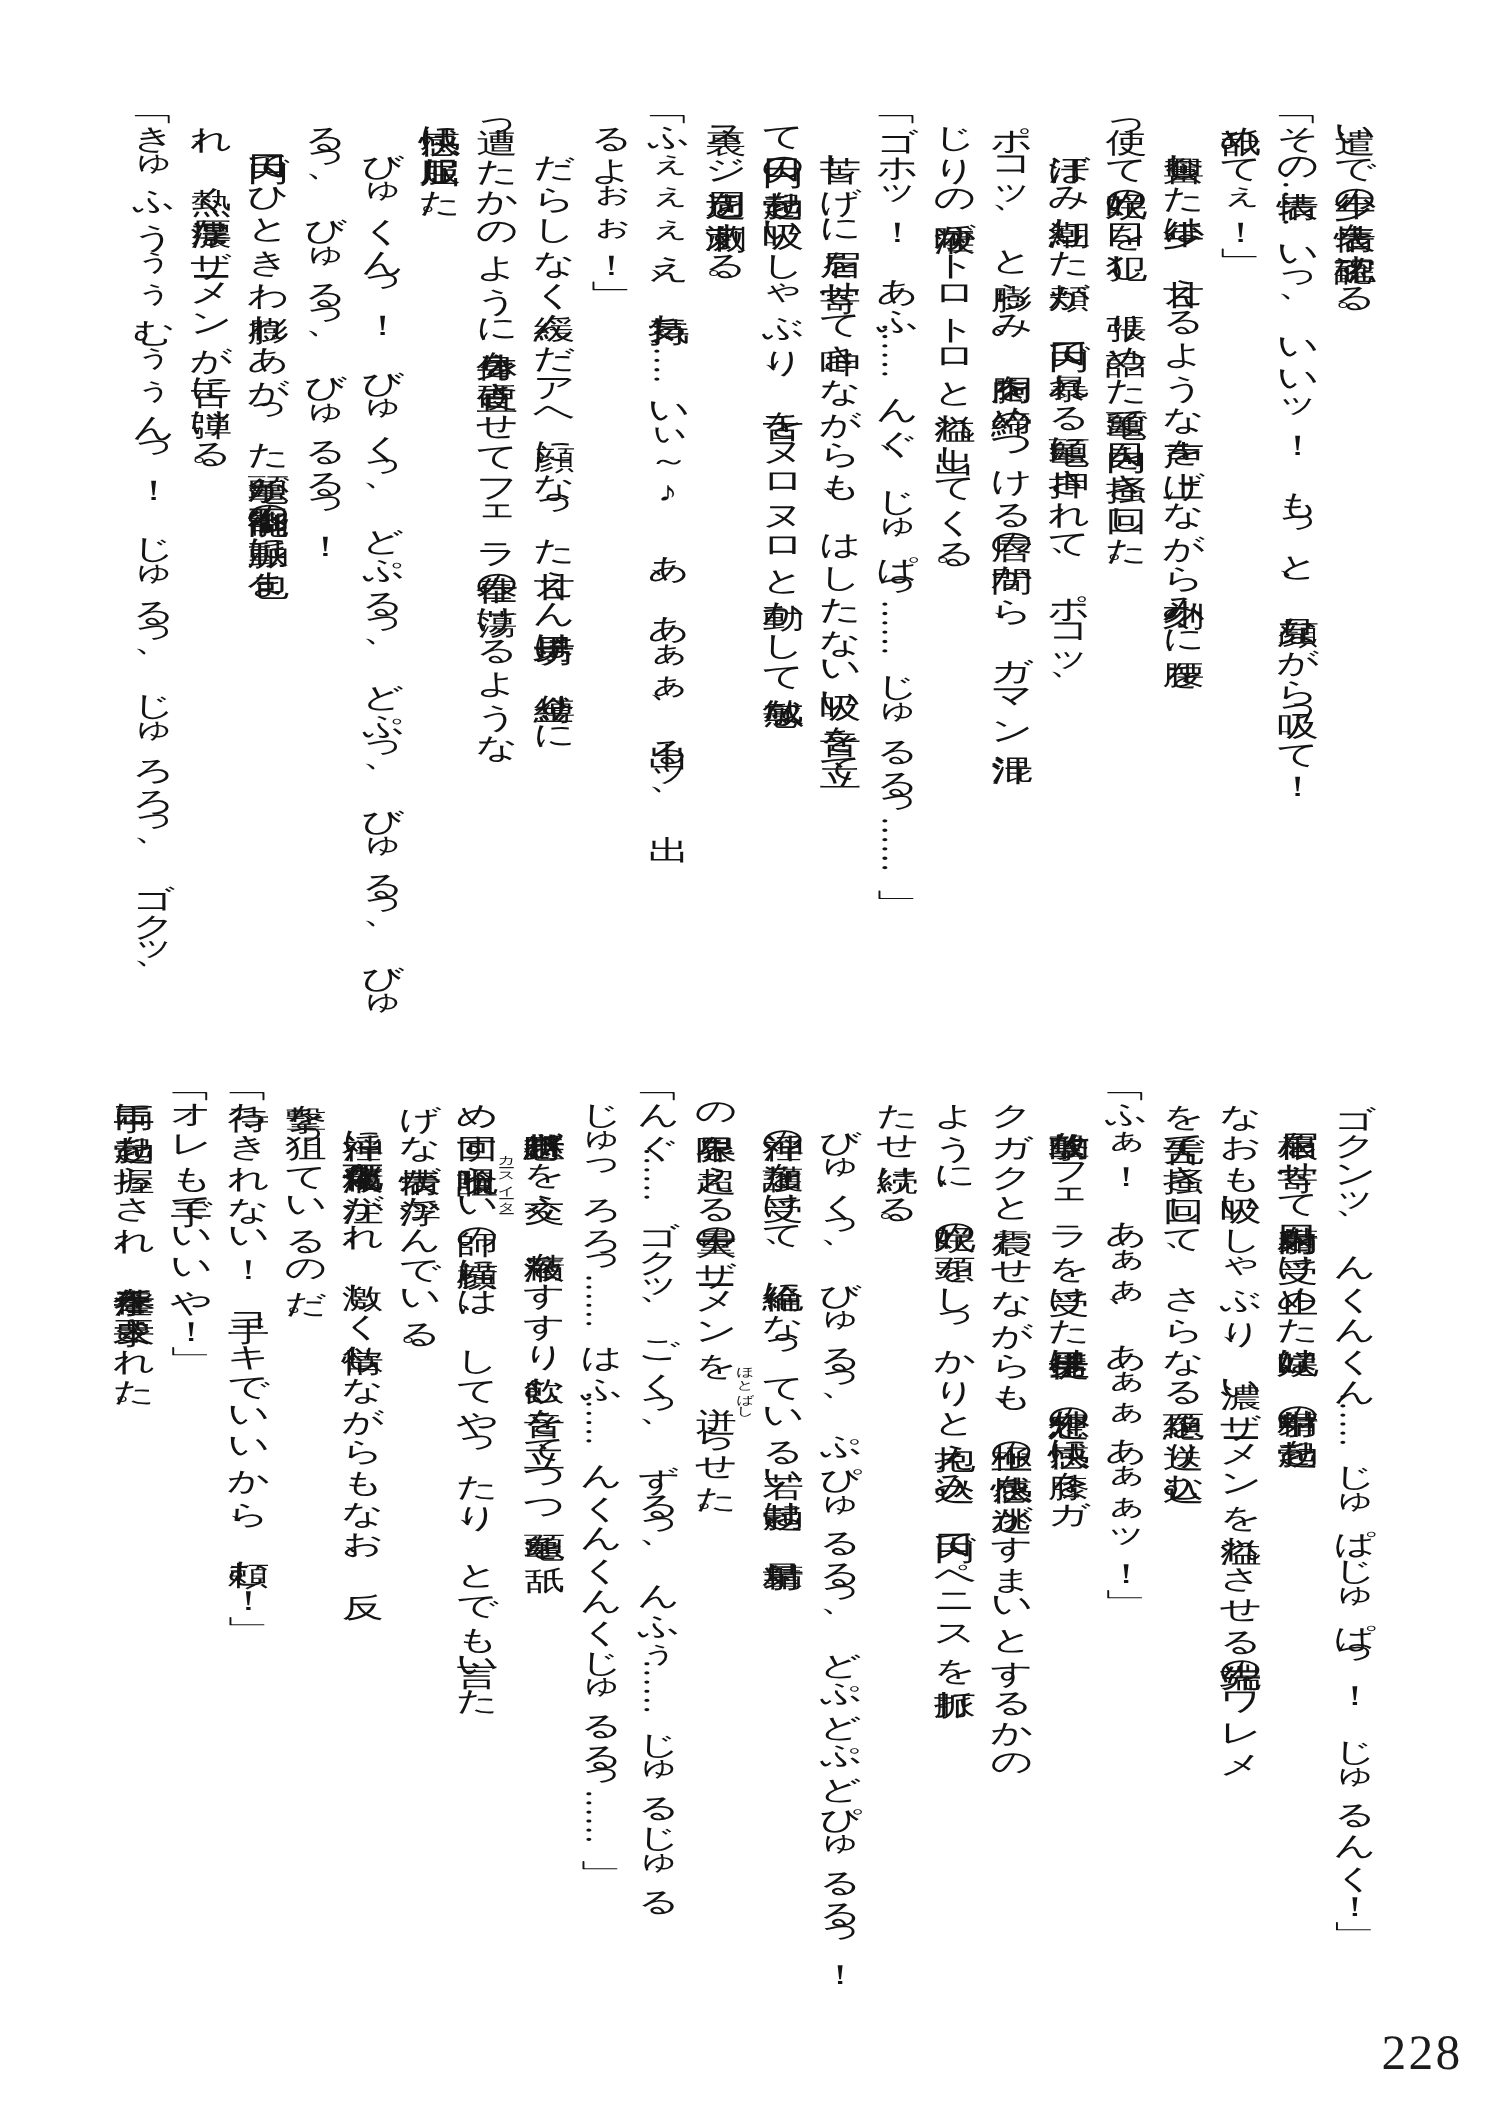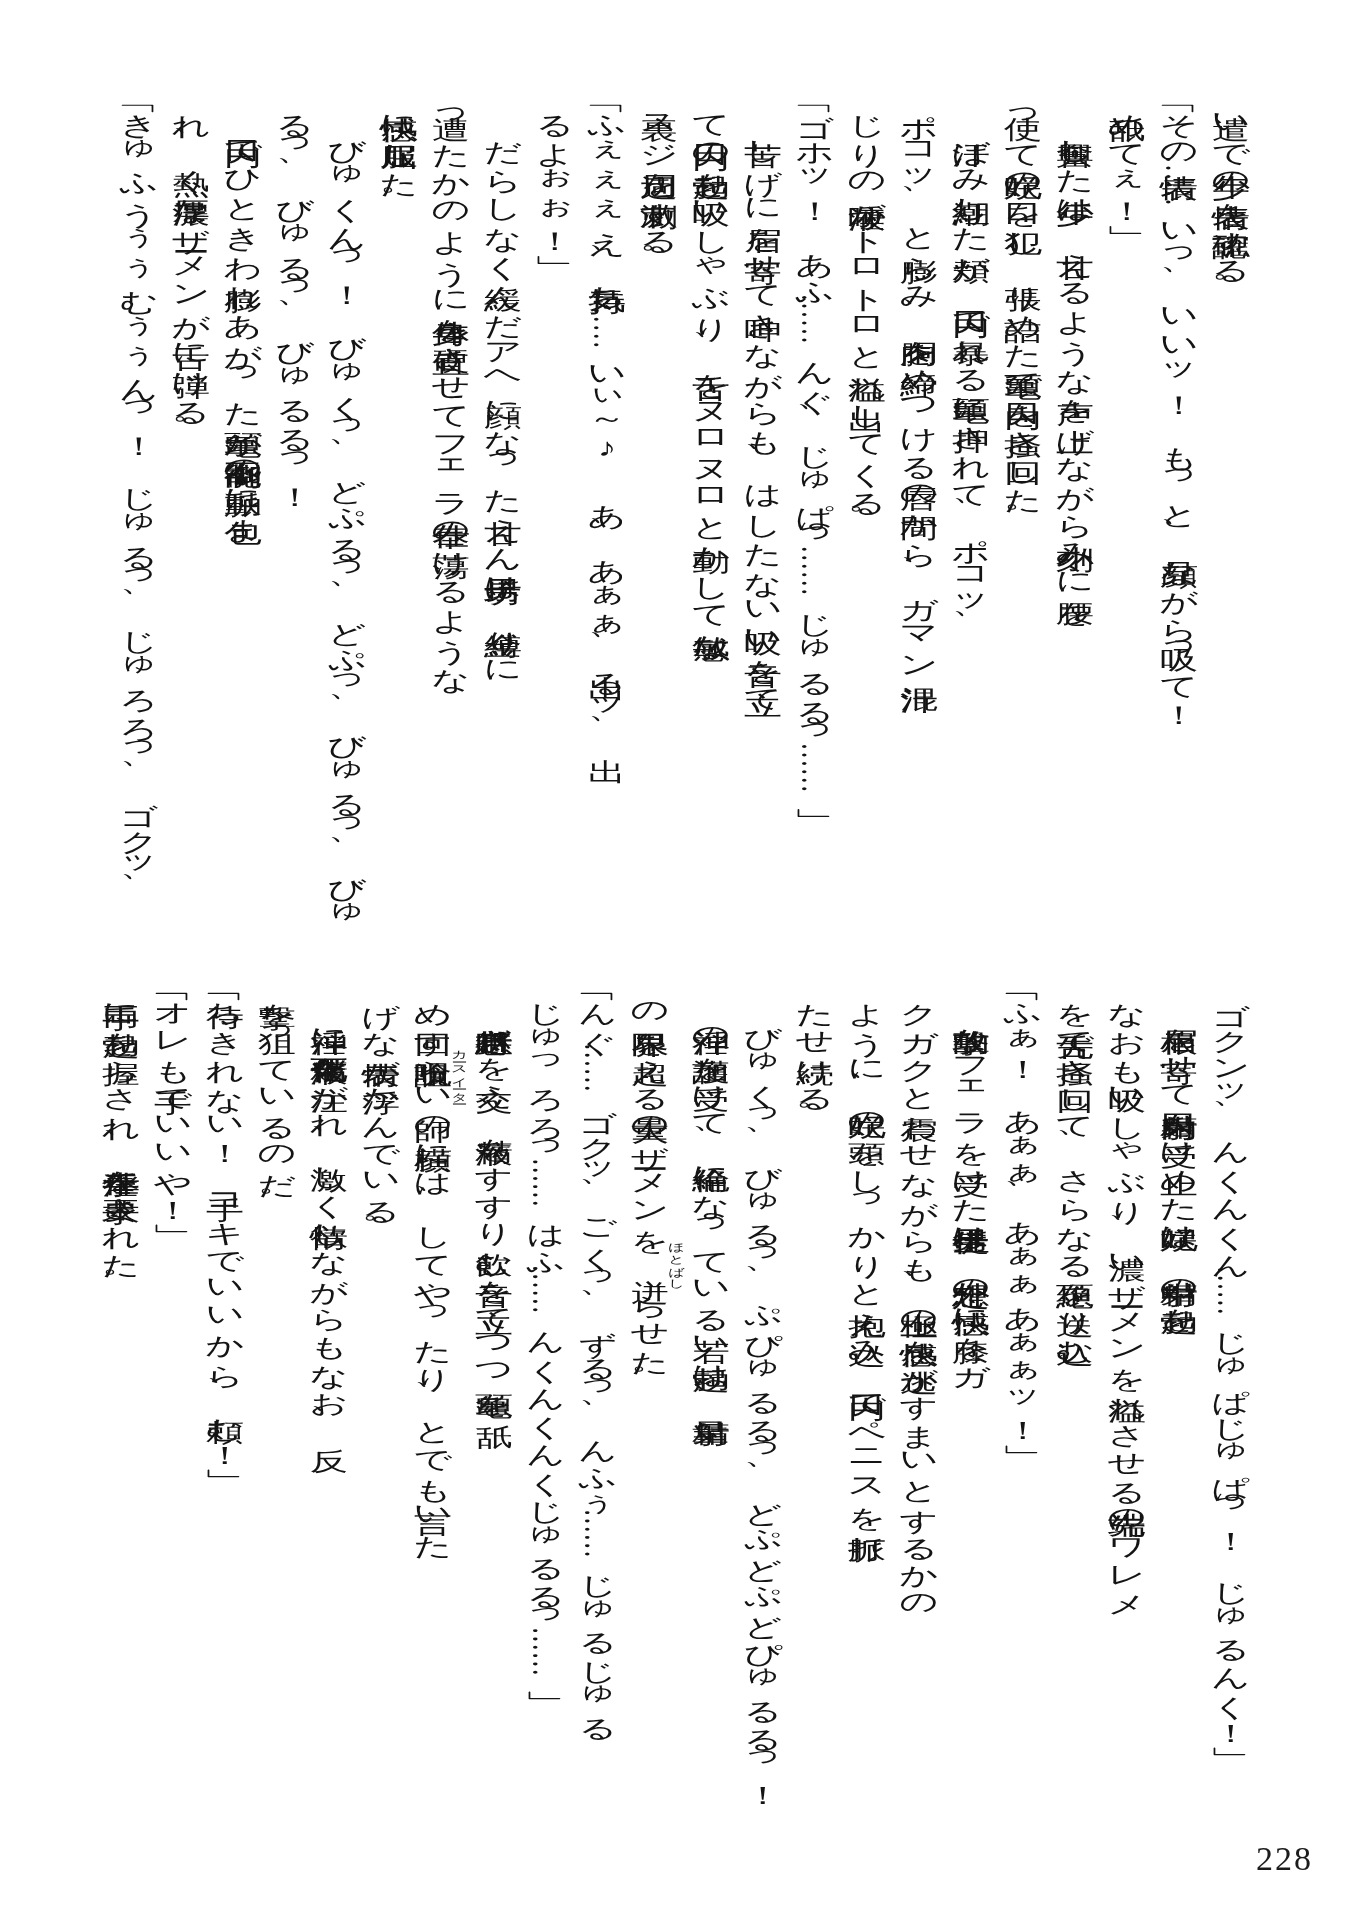--- a/index.html
+++ b/index.html
@@ -29,21 +29,21 @@
   #bottom-band{top:986px;right:96px;}
   ruby rt{
     font-size:16px;
     letter-spacing:0;
     line-height:1;
   }
   #page-number{
     position:absolute;
     left:1256px;
     top:1840px;
-    font-size:34px;
+    font-size:45px;
     letter-spacing:2px;
     color:#1c1c1c;
   }
 </style>
 </head>
 <body>
 
 <div id="top-band" class="vband">
     <p style="transform: scaleY(0.67);">遣いで少年の表情を確認する。</p>
     <p style="transform: scaleY(0.67);">「その表情……いっ、いいッ！　もっと、顔見ながら吸って！</p>

